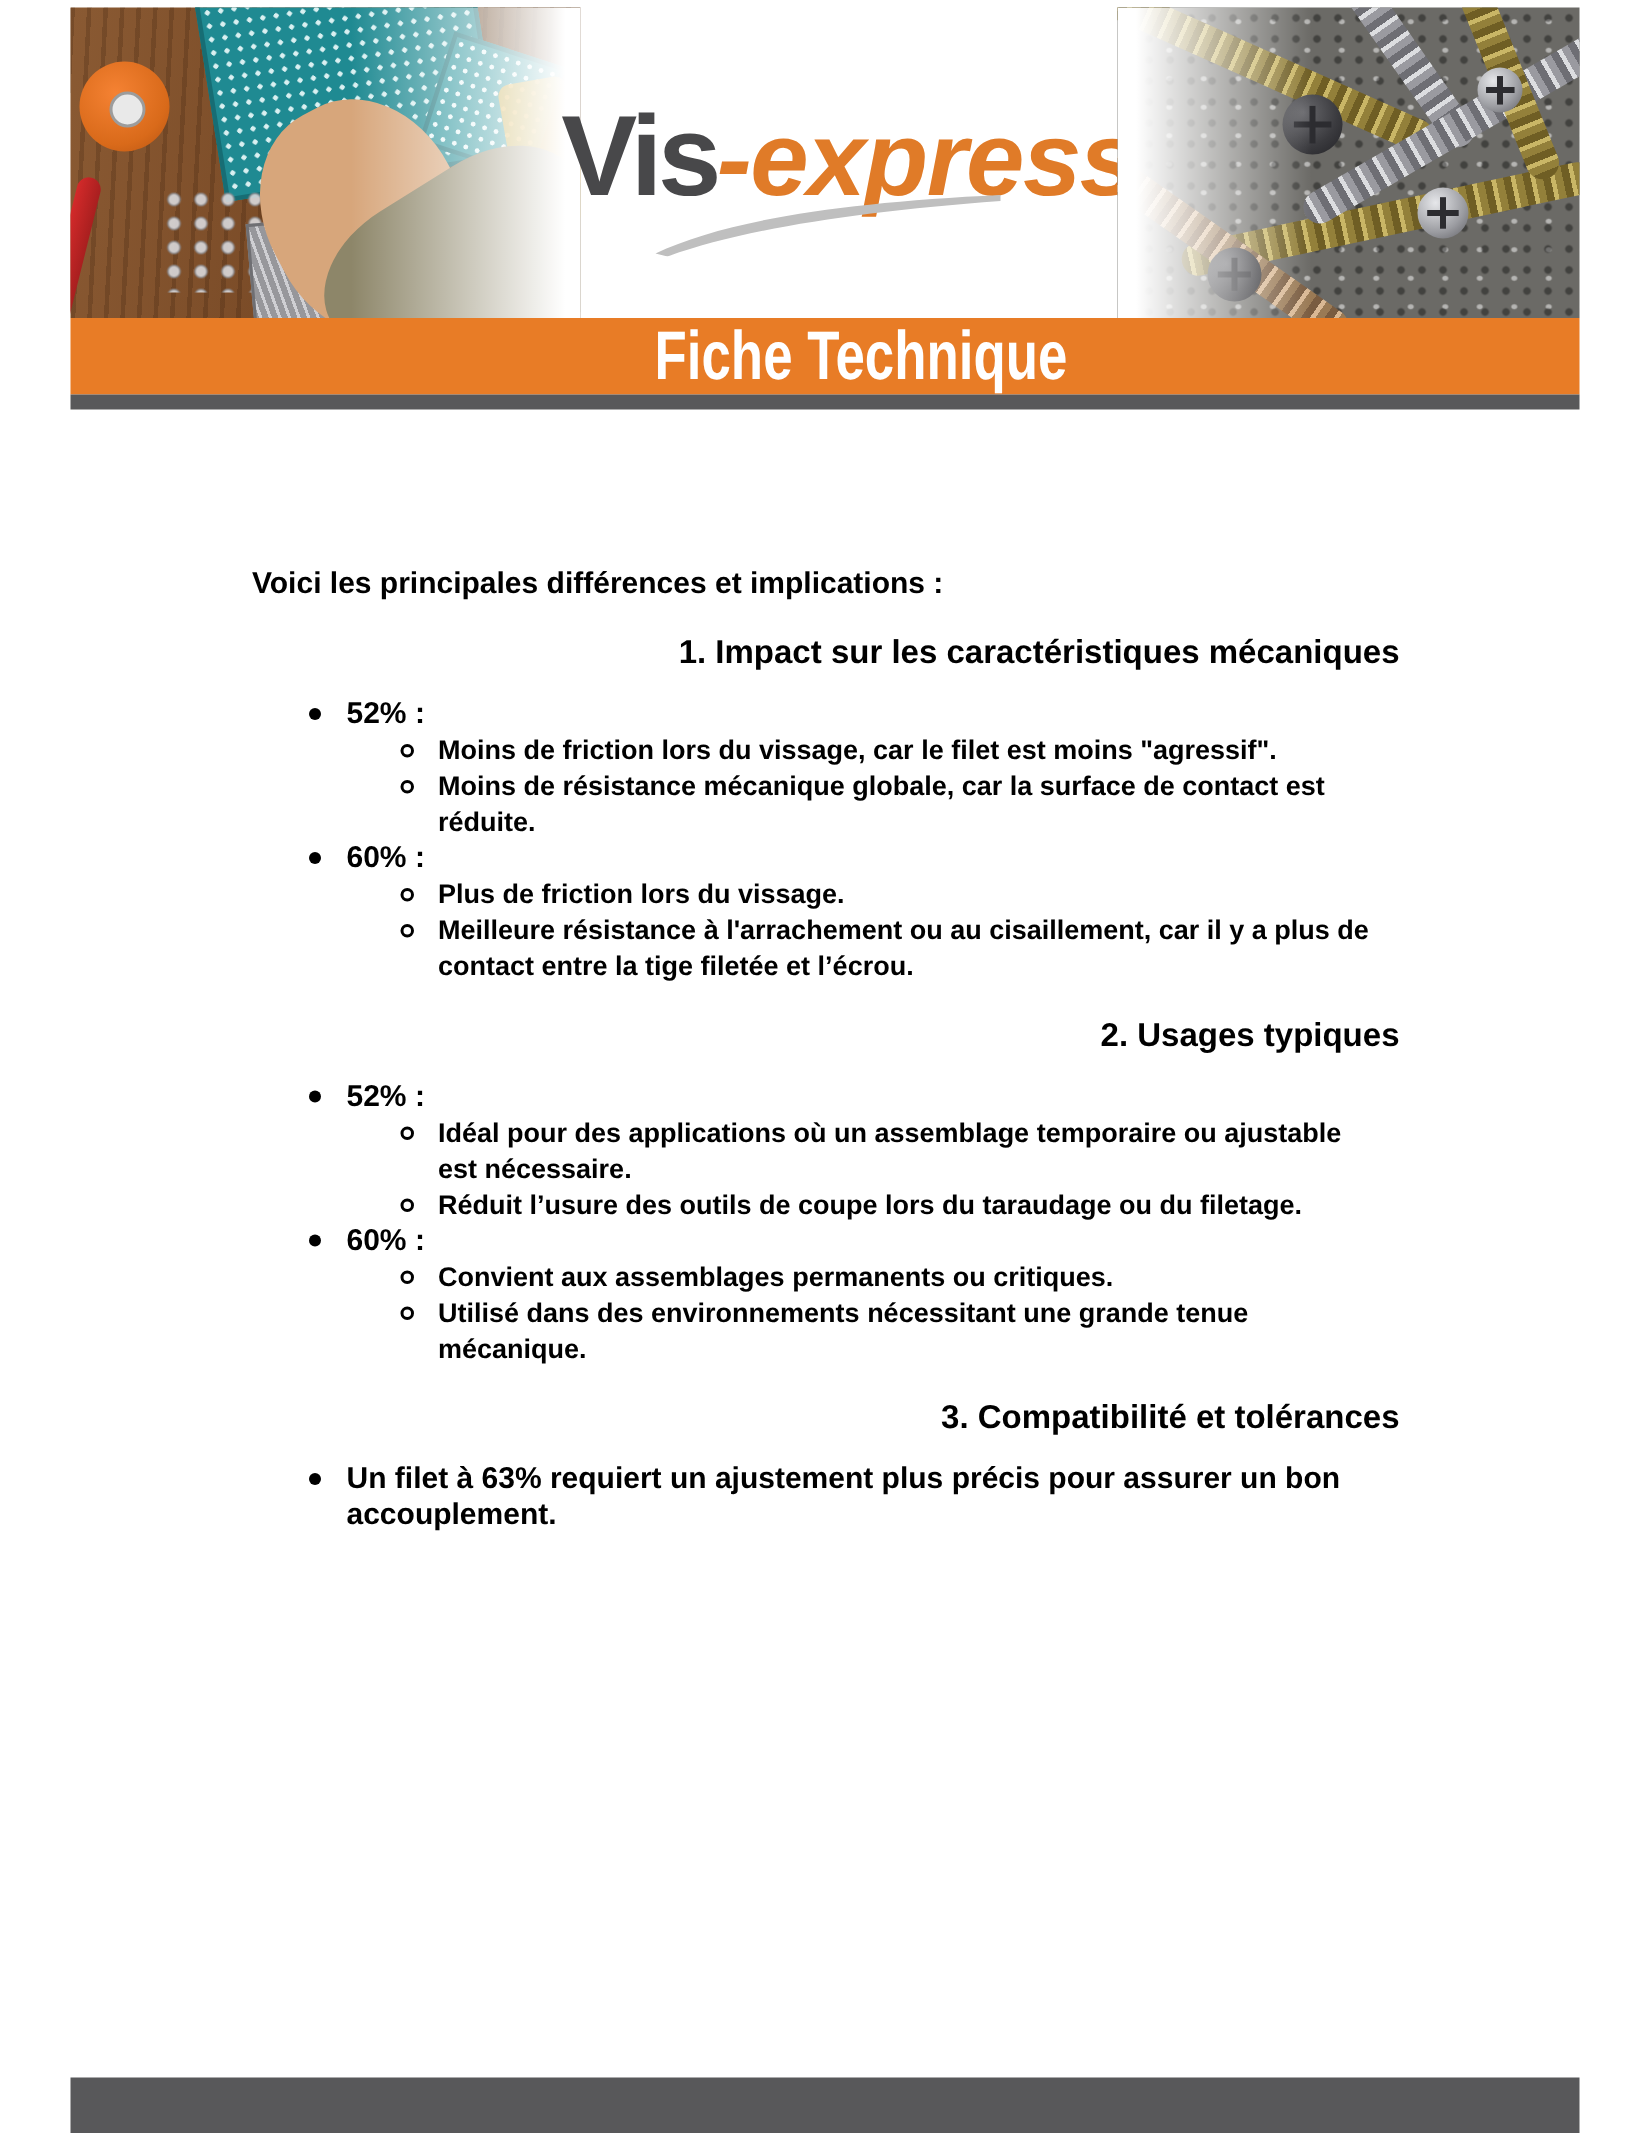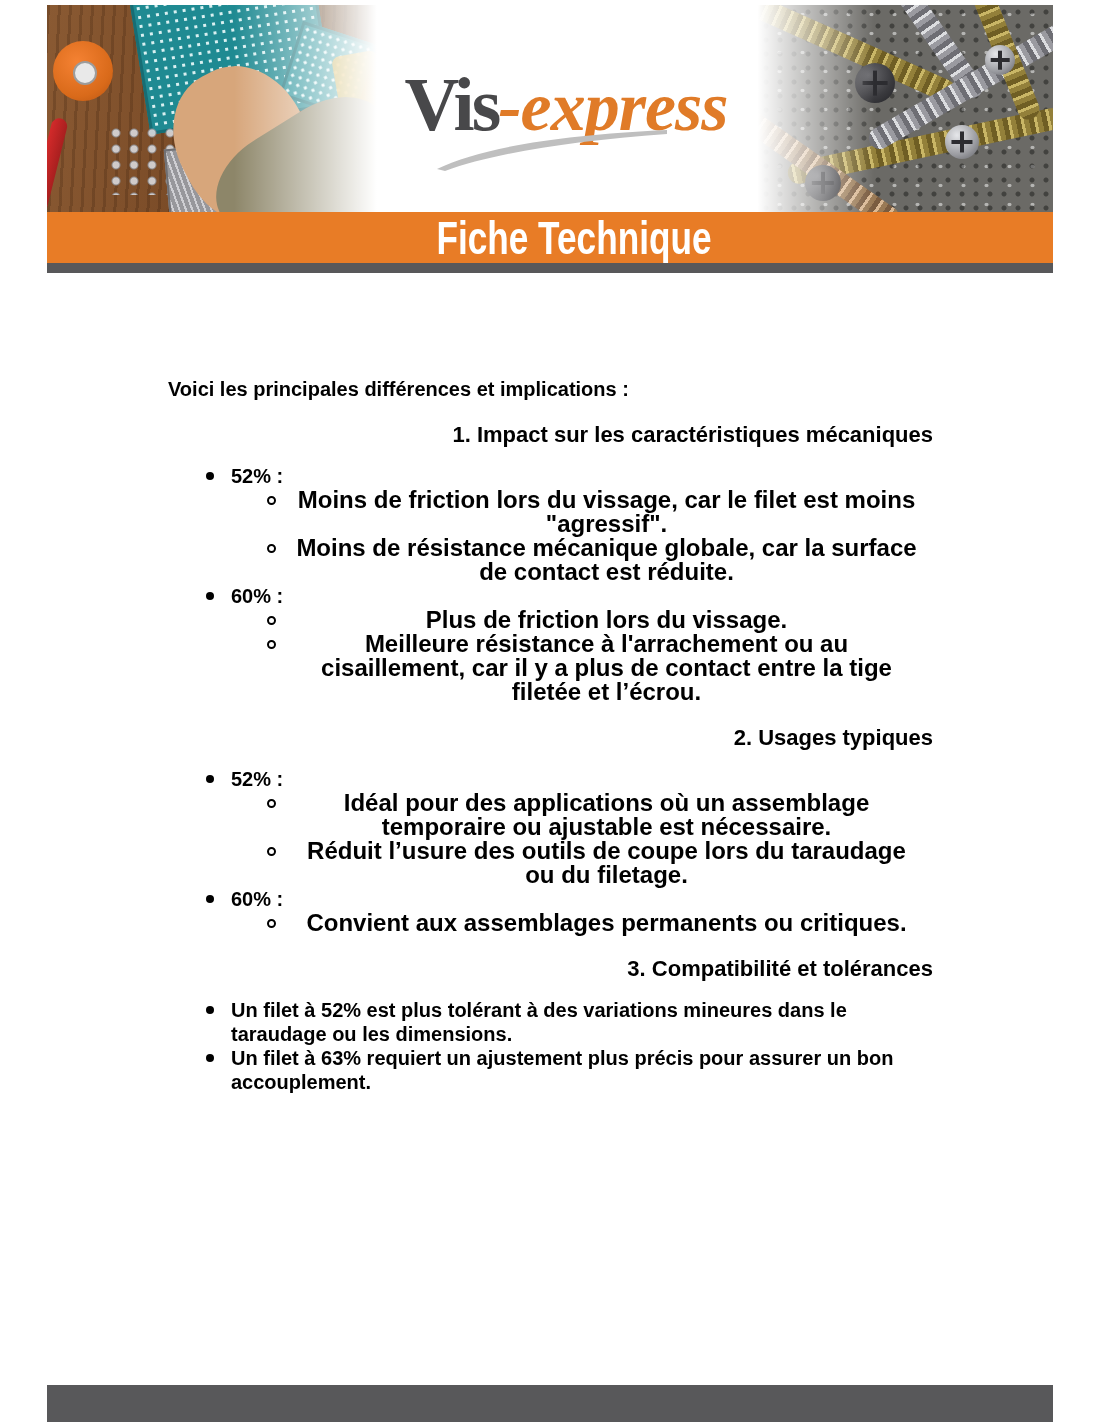--- a/index.html
+++ b/index.html
@@ -7,21 +7,21 @@
     width: 1100px; height: 1422px;
     background: #ffffff;
     font-family: "Liberation Sans", sans-serif;
     position: relative;
     overflow: hidden;
   }
   .page { position: absolute; inset: 0; }
 
   
   .hdr { position: absolute; left: 47px; top: 5px; width: 1006px; }
-  .photos { display: flex; height: 207px; background: #ffffff; font-family: Liberation Serif, serif; }
+  .photos { display: flex; height: 207px; background: #ffffff; }
   .photo { position: relative; overflow: hidden; height: 207px; }
 
   
   .photo-left {
     width: 340px;
     background:
       repeating-linear-gradient(93deg, rgba(50,25,8,.22) 0 3px, rgba(0,0,0,0) 3px 11px),
       linear-gradient(100deg, #8a5a33, #7a4b27 45%, #64401f 78%, #5a3a1e);
   }
   .decor { position: absolute; }
@@ -168,21 +168,21 @@
     text-align: right;
   }
   ul.l1, ul.l2 { list-style: none; margin: 0; padding: 0; }
   ul.l1 > li { position: relative; padding-left: 63px; padding-right: 12px;
                font-size: 20px; line-height: 24px; }
   ul.l1 > li > .marker1 {
     position: absolute; left: 38px; top: 8px; width: 8px; height: 8px;
     border-radius: 50%; background: #000000;
   }
   ul.l2 > li { position: relative; padding-left: 61px;
-               font-size: 24px; line-height: 24px; text-align: center; }
+               font-size: 18px; line-height: 24px; }
   ul.l2 > li > .marker2 {
     position: absolute; left: 36px; top: 8px; width: 8px; height: 8px;
     border-radius: 50%; border: 2px solid #000000; background: transparent;
     box-sizing: border-box; width: 9px; height: 9px;
   }
 
   
   .footer-bar {
     position: absolute; left: 47px; top: 1385px; width: 1006px; height: 37px;
     background: var(--footer-gray, #58585a);
@@ -292,32 +292,32 @@
         </ul>
       </li>
       <li>
         <span class="marker1"></span>
         <span>60% :</span>
         <ul class="l2">
           <li>
             <span class="marker2"></span>
             <span>Convient aux assemblages permanents ou critiques.</span>
           </li>
+          <li>
+            <span class="marker2"></span>
+            <span>Utilisé dans des environnements nécessitant une grande tenue mécanique.</span>
+          </li>
         </ul>
       </li>
     </ul>
 
     <h2 class="sec">3. Compatibilité et tolérances</h2>
     <ul class="l1">
       <li>
         <span class="marker1"></span>
-        <span>Un filet à 52% est plus tolérant à des variations mineures dans le taraudage ou les dimensions.</span>
-      </li>
-      <li>
-        <span class="marker1"></span>
         <span>Un filet à 63% requiert un ajustement plus précis pour assurer un bon accouplement.</span>
       </li>
     </ul>
 
   </main>
 
   <footer class="footer-bar"></footer>
 </div>
 
 </body></html>

